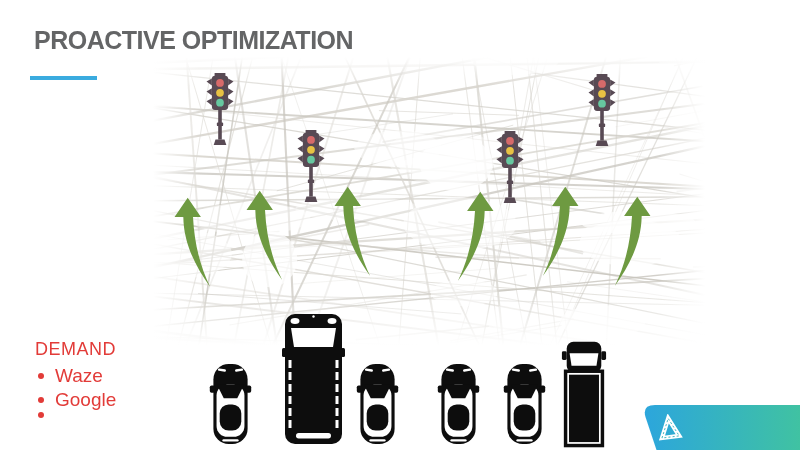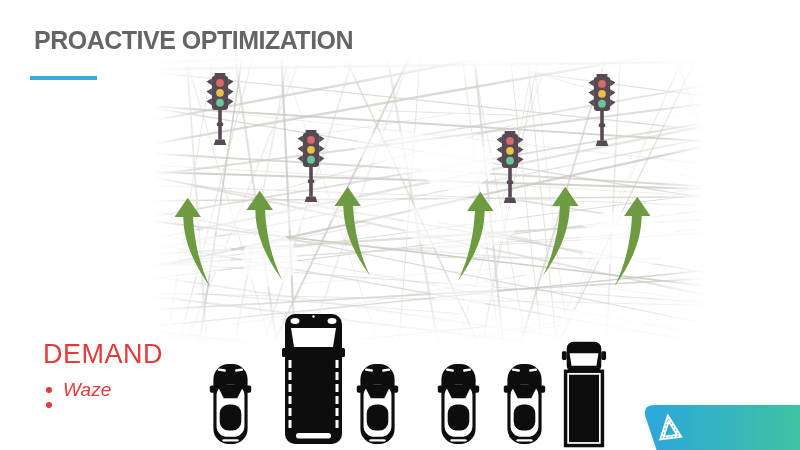--- a/index.html
+++ b/index.html
@@ -15,22 +15,22 @@
   .supply-label{
     position:absolute;left:36px;top:124px;
     font-size:21px;letter-spacing:1px;color:#7D9B52;
   }
   .map{position:absolute;left:153px;top:57px;width:552px;height:288px;}
   .tl{position:absolute;width:36px;height:72px;}
   .arrow{position:absolute;width:44px;height:122px;}
   .arrow.mirrored{transform:scaleX(-1);}
   .vehicle{position:absolute;}
   .demand{position:absolute;left:35px;top:339px;color:#E23B38;}
-  .demand-title{font-size:27px;letter-spacing:0.5px;margin:0 0 4px 8px;}
-  .demand-list{list-style:none;margin:8px;padding:0;font-style:italic;}
+  .demand-title{font-size:18px;letter-spacing:0.5px;margin:0 0 4px 0;}
+  .demand-list{list-style:none;margin:0;padding:0;}
   .demand-list li{
     display:flex;align-items:center;font-size:19px;line-height:24px;color:#E23B38;
   }
   .bullet-dot{
     width:6px;height:6px;border-radius:50%;background:#E23B38;
     margin:0 11px 0 3px;flex:0 0 auto;
   }
   .logo-banner{position:absolute;right:0;bottom:0;width:165px;height:45px;}
   .banner-bg{position:absolute;left:0;top:0;width:165px;height:45px;}
   .banner-content{
@@ -309,20 +309,24 @@
 
   <div class="demand">
     <div class="demand-title">DEMAND</div>
     <ul class="demand-list">
       <li>
         <span class="bullet-dot"></span>
         <span>Waze</span>
       </li>
       <li>
         <span class="bullet-dot"></span>
+        <span>Google</span>
+      </li>
+      <li>
+        <span class="bullet-dot"></span>
       </li>
     </ul>
   </div>
 
   <div class="logo-banner">
     <svg class="banner-bg" viewBox="0 0 165 45" preserveAspectRatio="none">
       <defs>
         <linearGradient id="lg" x1="0" y1="0" x2="1" y2="0">
           <stop offset="0" stop-color="#2CA6DC"></stop>
             <stop offset="1" stop-color="#40C2A2"></stop>

